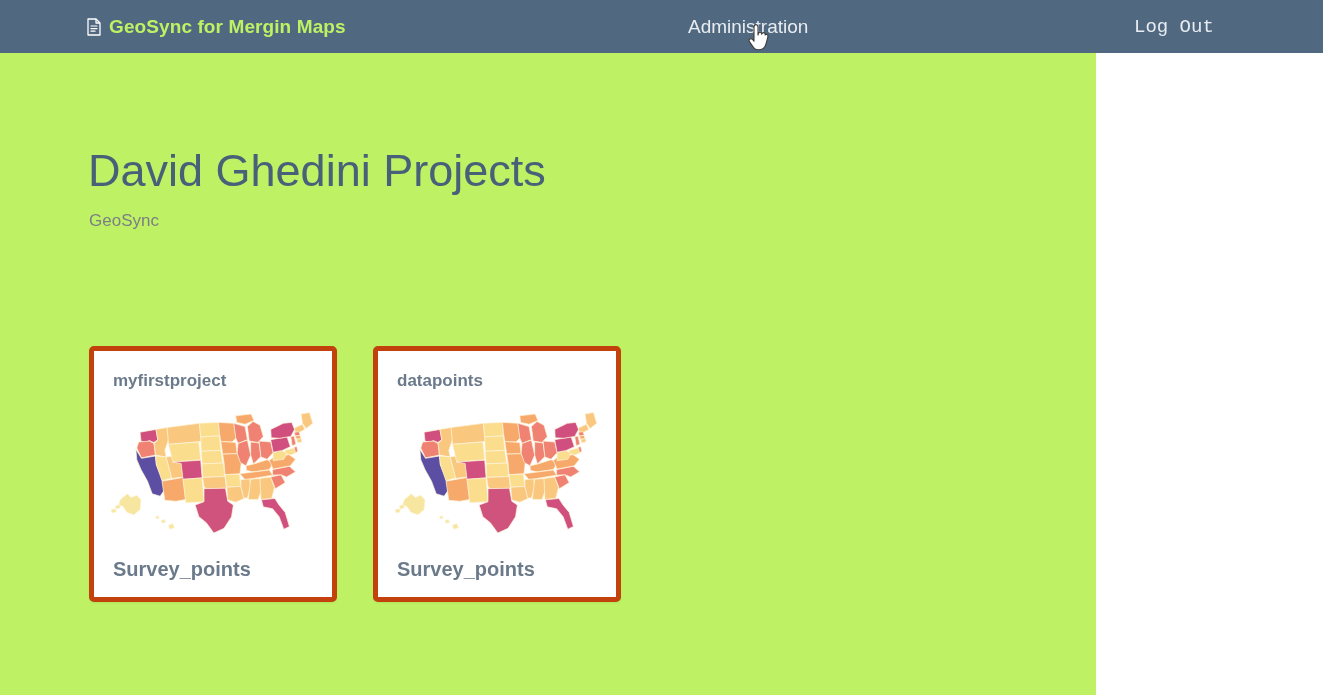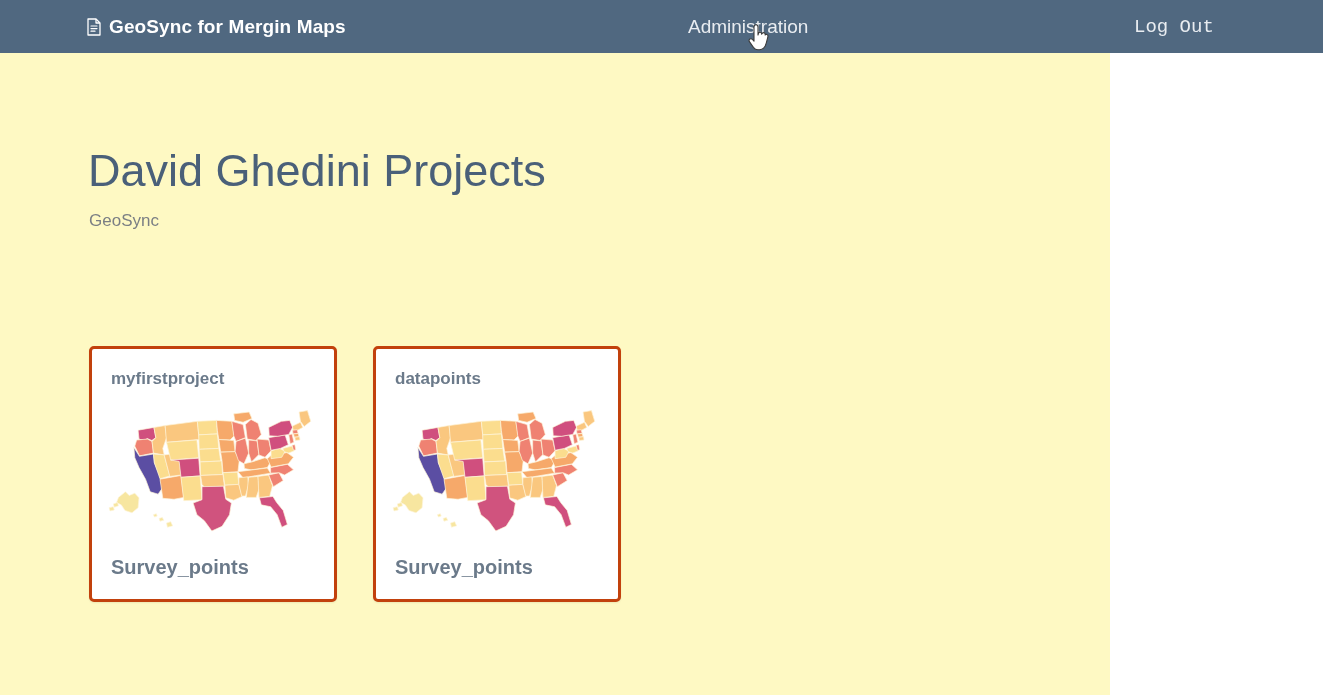--- a/index.html
+++ b/index.html
@@ -26,21 +26,21 @@
     background: #506880;
     display: flex;
     align-items: center;
   }
   .navbar-brand {
     position: absolute;
     left: 86px;
     display: flex;
     align-items: center;
     gap: 8px;
-    color: #ffffff;
+    color: #bef264;
     font-size: 19px;
     font-weight: bold;
     letter-spacing: 0.1px;
     white-space: nowrap;
     cursor: pointer;
   }
   .brand-icon {
     display: inline-flex;
     align-items: center;
     justify-content: center;
@@ -59,22 +59,21 @@
   .nav-admin { left: 688px; }
   .nav-logout { left: 1134px; font-family: Liberation Mono, monospace; }
 
   
   .page {
     position: absolute;
     top: 53px;
     left: 0;
     width: 1096px;
     height: 642px;
-    background: #fef9c3;
-    padding-left: 14px;
+    background: #bef264;
   }
   .page-title {
     position: absolute;
     left: 88px;
     top: 95px;
     font-size: 45px;
     font-weight: 300;
     color: #4a6079;
     letter-spacing: 0px;
     line-height: 1;
@@ -96,21 +95,21 @@
     left: 89px;
     top: 293px;
     display: flex;
     gap: 36px;
   }
   .project-card {
     position: relative;
     width: 248px;
     height: 256px;
     background: #ffffff;
-    border: 3px solid #c2410c;
+    border: 5px solid #c2410c;
     border-radius: 5px;
     box-shadow: 0 1px 2px rgba(0,0,0,0.07);
     box-sizing: border-box;
     cursor: pointer;
     overflow: hidden;
   }
   .card-title {
     position: absolute;
     left: 19px;
     top: 20px;

